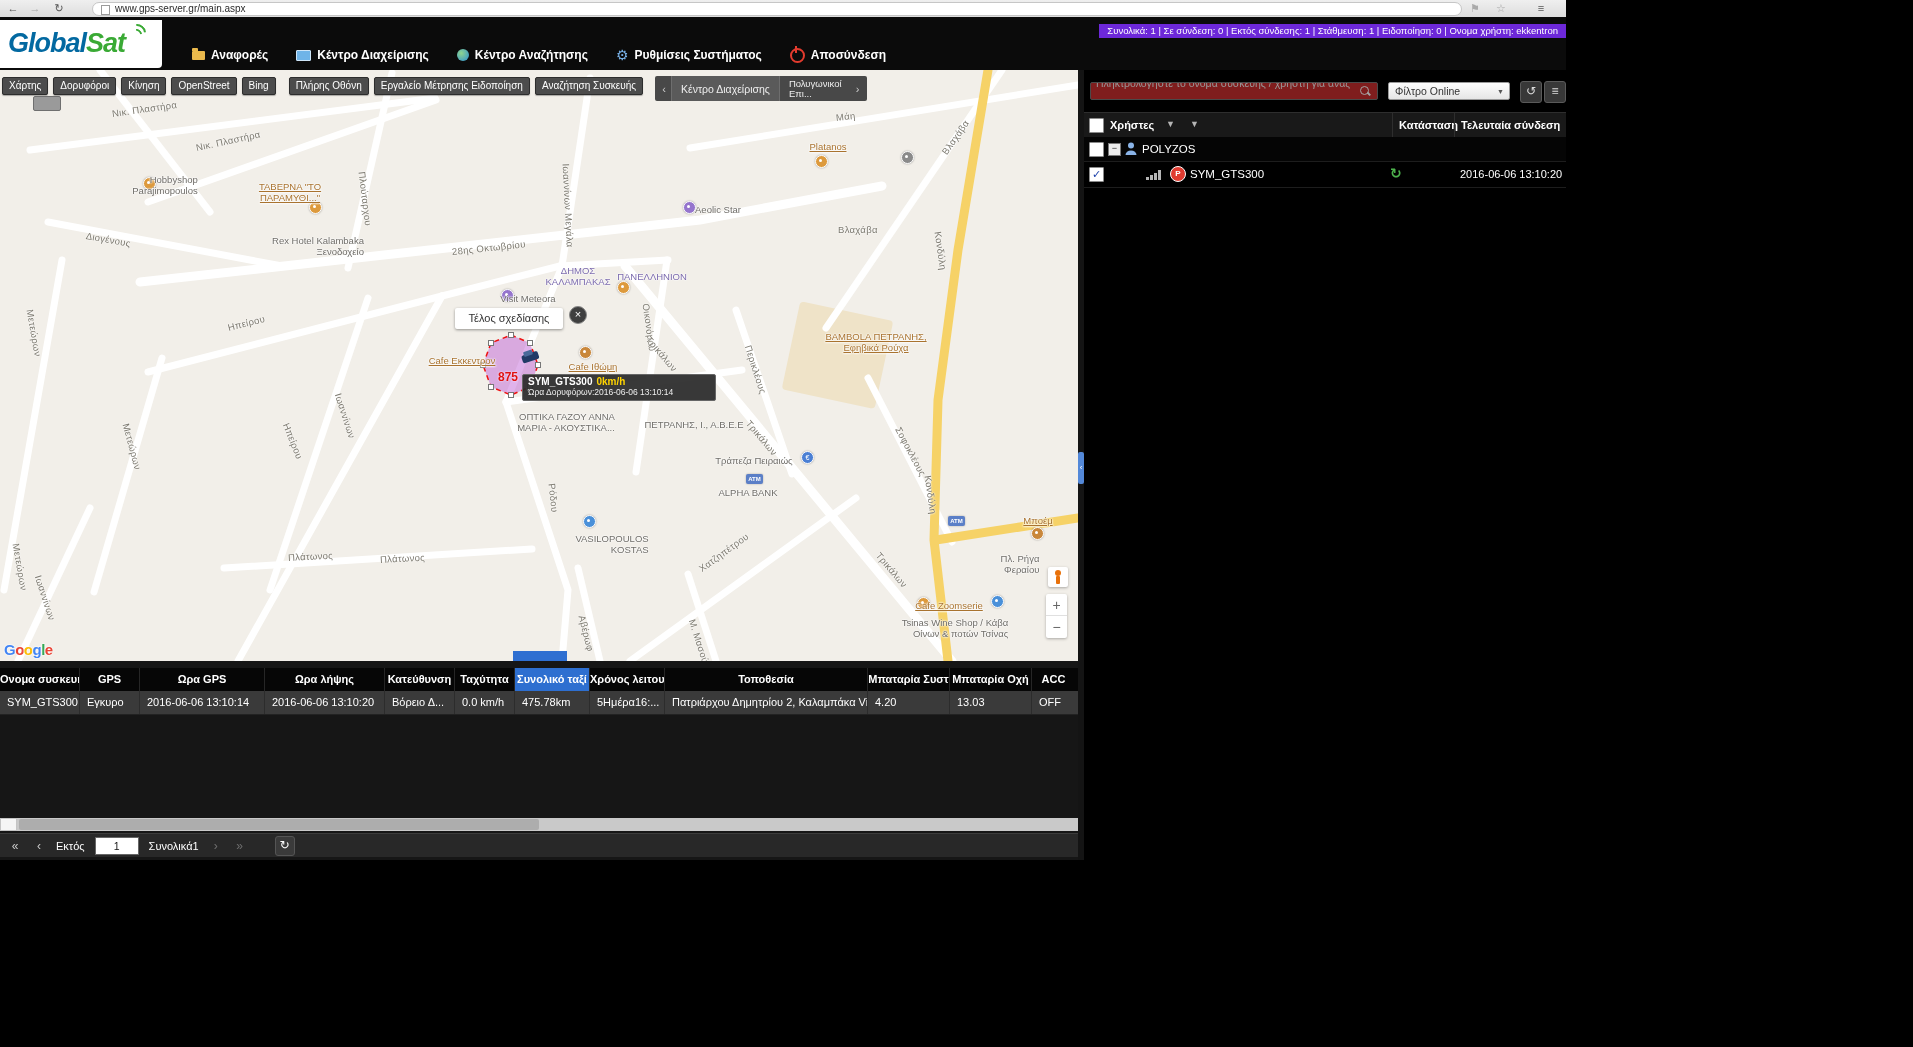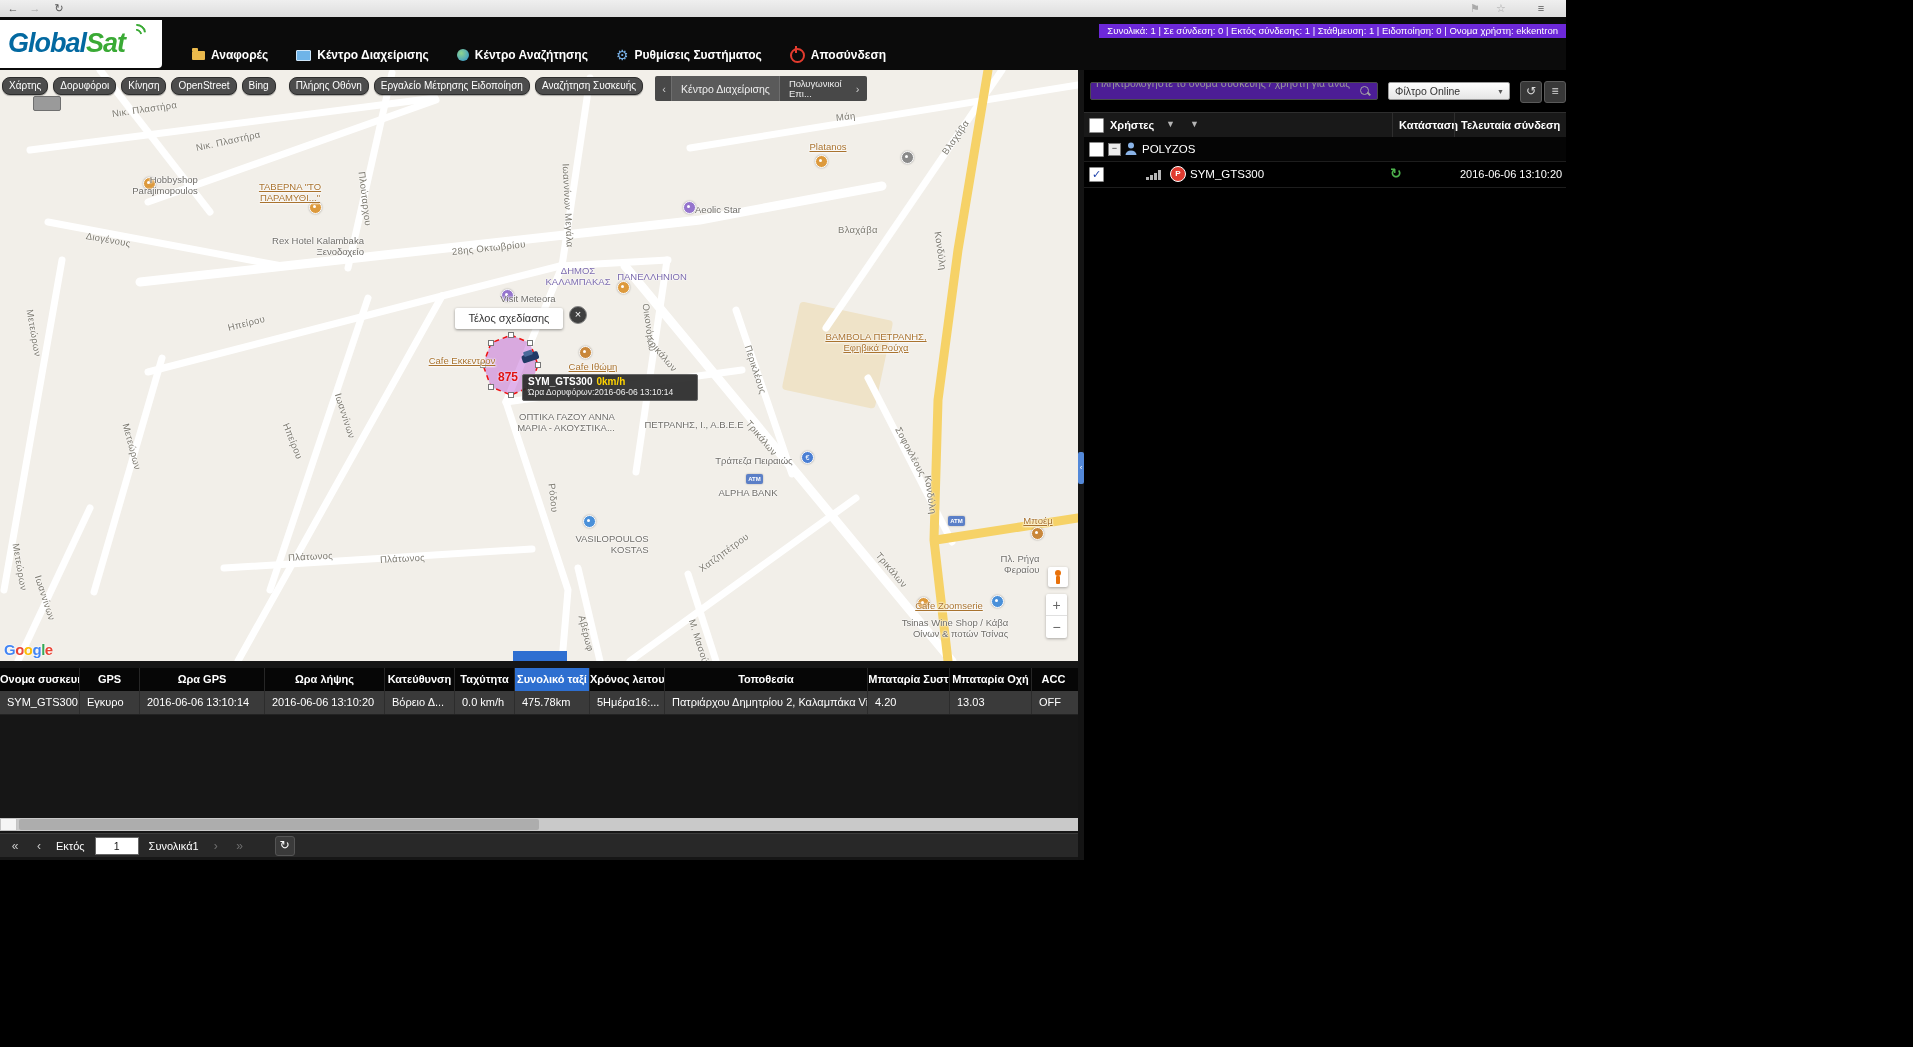--- a/index.html
+++ b/index.html
@@ -47,50 +47,50 @@
   .pico:after{content:"";position:absolute;left:3px;top:3px;width:3px;height:3px;border-radius:50%;background:#fff;}
   .pico-food{background:#dd9a3d;}
   .pico-cafe{background:#c9873b;}
   .pico-purple{background:#9575cd;}
   .pico-shop{background:#4a90d9;}
   .pico-transit{background:#8a8a8a;}
   .pico-euro{background:#4a7fd4;color:#fff;font-size:7px;line-height:11px;text-align:center;}
   .pico-euro:after{display:none;}
   .atmbox{position:absolute;width:17px;height:10px;background:#5b7fc7;border-radius:2px;color:#fff;font-size:6px;line-height:10px;text-align:center;font-weight:bold;box-shadow:0 0 2px rgba(0,0,0,.3);}
   .map-btns{position:absolute;left:2px;top:7px;display:flex;gap:5px;align-items:flex-start;}
-  .mbtn{background:#4c4c4c;color:#fff;font-size:10px;line-height:12px;padding:2px 6px;border:1px solid #2d2d2d;border-radius:8px;white-space:nowrap;box-shadow:0 1px 1px rgba(0,0,0,.3);cursor:pointer;}
+  .mbtn{background:#4c4c4c;color:#fff;font-size:10px;line-height:12px;padding:2px 6px;border:1px solid #2d2d2d;border-radius:2px;white-space:nowrap;box-shadow:0 1px 1px rgba(0,0,0,.3);cursor:pointer;}
   .mbtn.gapL{margin-left:8px;}
   .dropdown-stub{position:absolute;left:33px;top:26px;width:26px;height:13px;background:#9a9a9a;border:1px solid #6f6f6f;border-radius:2px;}
   .map-tabs{position:absolute;left:655px;top:6px;height:25px;background:rgba(58,58,58,.92);display:flex;align-items:center;color:#eee;border-radius:2px;padding:0 2px;}
   .map-tabs .arrow{width:14px;text-align:center;font-size:11px;color:#ccc;cursor:pointer;}
   .mtab{padding:0 9px;font-size:10.5px;border-left:1px solid #6e6e6e;height:25px;display:flex;align-items:center;cursor:pointer;white-space:nowrap;}
   .mtab.active{background:#5a5a5a;}
   .mtab.two{flex-direction:column;align-items:flex-start;justify-content:center;line-height:10px;font-size:9.5px;}
   .draw-end{position:absolute;left:455px;top:238px;width:108px;height:21px;background:#fff;border-radius:2px;box-shadow:0 1px 3px rgba(0,0,0,.4);font-size:11px;color:#333;text-align:center;line-height:21px;}
   .draw-close{position:absolute;left:569px;top:236px;width:16px;height:16px;background:#3f3f3f;border:1px solid #888;border-radius:50%;color:#fff;font-size:11px;line-height:15px;text-align:center;cursor:pointer;}
   .area-label{position:absolute;left:498px;top:300px;color:#e01111;font-size:12px;font-weight:bold;text-shadow:0 0 2px #fff;}
-  .mk-tip{position:absolute;left:522px;top:304px;width:176px;height:27px;background:rgba(42,42,42,.93);border:1px solid #666;border-radius:2px;padding:1px 5px;box-sizing:border-box;}
+  .mk-tip{position:absolute;left:522px;top:304px;width:194px;height:27px;background:rgba(42,42,42,.93);border:1px solid #666;border-radius:2px;padding:1px 5px;box-sizing:border-box;}
   .mk-tip .l1{font-size:10px;color:#fff;font-weight:bold;white-space:nowrap;}
   .mk-tip .l1 .spd{color:#ffd400;margin-left:4px;}
   .mk-tip .l2{font-size:8.5px;color:#eee;white-space:nowrap;}
   .pegman{position:absolute;left:1048px;top:497px;width:20px;height:20px;background:#fff;border-radius:2px;box-shadow:0 1px 3px rgba(0,0,0,.3);cursor:pointer;}
   .pegman .head{position:absolute;left:7px;top:3px;width:6px;height:6px;border-radius:50%;background:#e8710a;}
   .pegman .body{position:absolute;left:8px;top:9px;width:4px;height:8px;background:#e8710a;border-radius:1px;}
   .zoomctl{position:absolute;left:1046px;top:524px;width:21px;height:44px;background:#fff;border-radius:2px;box-shadow:0 1px 3px rgba(0,0,0,.3);}
   .zbtn{width:21px;height:22px;text-align:center;font-size:14px;color:#666;line-height:22px;cursor:pointer;}
   .zbtn.top{border-bottom:1px solid #e0e0e0;box-sizing:border-box;}
   .glogo{position:absolute;left:4px;top:571px;font-size:15px;font-weight:bold;letter-spacing:-.5px;text-shadow:0 0 2px #fff,0 0 2px #fff;cursor:pointer;}
 
   
   .divider{position:absolute;left:1078px;top:70px;width:6px;height:790px;background:#141414;}
   .divider .handle{position:absolute;left:0;top:382px;width:6px;height:32px;background:#5388d8;border-radius:2px;color:#fff;font-size:8px;line-height:32px;text-align:center;cursor:pointer;}
 
   
   .sidebar{position:absolute;left:1084px;top:70px;width:482px;height:790px;background:#000;}
-  .s-search{position:absolute;left:6px;top:12px;width:288px;height:18px;background:#4c1d95;border:1px solid #4a4a4a;color:#aaa;font-size:10.5px;padding:0 20px 16px 5px;box-sizing:border-box;border-radius:2px;outline:none;}
+  .s-search{position:absolute;left:6px;top:12px;width:288px;height:18px;background:#7f1d1d;border:1px solid #4a4a4a;color:#aaa;font-size:10.5px;padding:0 20px 16px 5px;box-sizing:border-box;border-radius:2px;outline:none;}
   .s-search::placeholder{color:#999;}
   .mag{position:absolute;left:276px;top:16px;width:7px;height:7px;border:1.5px solid #a5a5a5;border-radius:50%;}
   .mag:after{content:"";position:absolute;left:6px;top:6px;width:4px;height:1.5px;background:#a5a5a5;transform:rotate(45deg);}
   .s-filter{position:absolute;left:304px;top:12px;width:122px;height:18px;background:linear-gradient(#fdfdfd,#e6e6e6);border:1px solid #9a9a9a;border-radius:2px;color:#333;font-size:10.5px;line-height:17px;padding-left:6px;box-sizing:border-box;cursor:pointer;}
   .s-filter .dd{position:absolute;right:5px;top:0;font-size:7px;color:#555;line-height:17px;}
   .s-ibtn{position:absolute;top:11px;width:20px;height:20px;background:#383838;border:1px solid #5a5a5a;border-radius:3px;color:#ddd;font-size:12px;line-height:18px;text-align:center;cursor:pointer;}
   .s-head{position:absolute;left:0;top:42px;width:482px;height:25px;background:#191919;border-top:1px solid #2e2e2e;border-bottom:1px solid #2e2e2e;}
   .s-head .col1{position:absolute;left:26px;top:0;line-height:25px;color:#fff;font-size:11px;font-weight:bold;}
   .s-head .sort{position:absolute;top:6px;color:#b5b5b5;font-size:9px;cursor:pointer;}
   .s-head .col2{position:absolute;left:308px;top:0;line-height:25px;color:#fff;font-size:11px;font-weight:bold;border-left:1px solid #2e2e2e;padding-left:6px;height:25px;box-sizing:border-box;}
@@ -124,20 +124,24 @@
 </head>
 <body>
 
 <div id="stage">
 <div id="window">
 
   <div class="browser-bar">
     <span class="bicon" style="left:4px">←</span>
     <span class="bicon dim" style="left:26px">→</span>
     <span class="bicon" style="left:50px">↻</span>
+    <div class="url-bar">
+      <span class="doc-ico"></span>
+      <span class="url-text">www.gps-server.gr/main.aspx</span>
+    </div>
     <span class="bicon dim" style="left:1466px">⚑</span>
     <span class="bicon dim" style="left:1492px">☆</span>
     <span class="bicon" style="left:1532px">≡</span>
   </div>
 
   <div class="app-header">
     <div class="logo-box">
       <span class="wifi-arc"></span>
       <span class="wifi-arc small"></span>
       <div class="logo-text"><span class="g1">Global</span><span class="g2">Sat</span></div>

